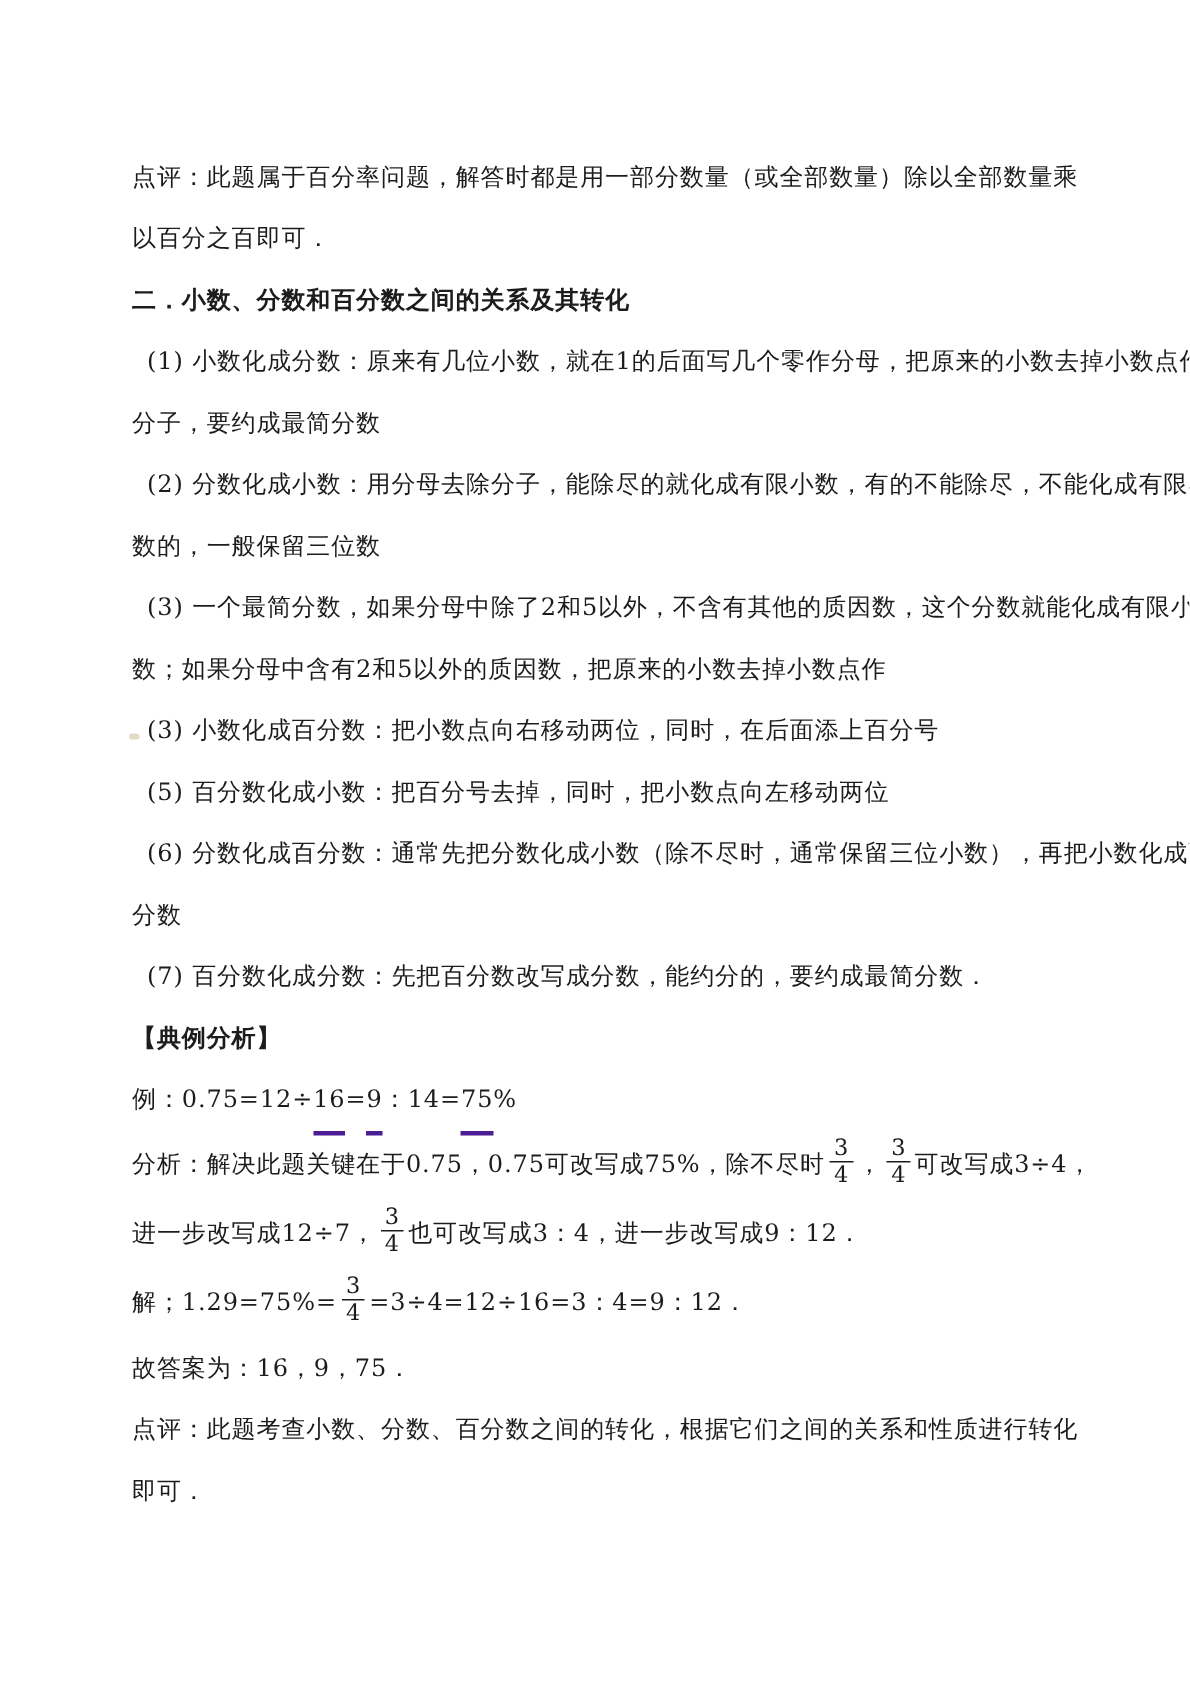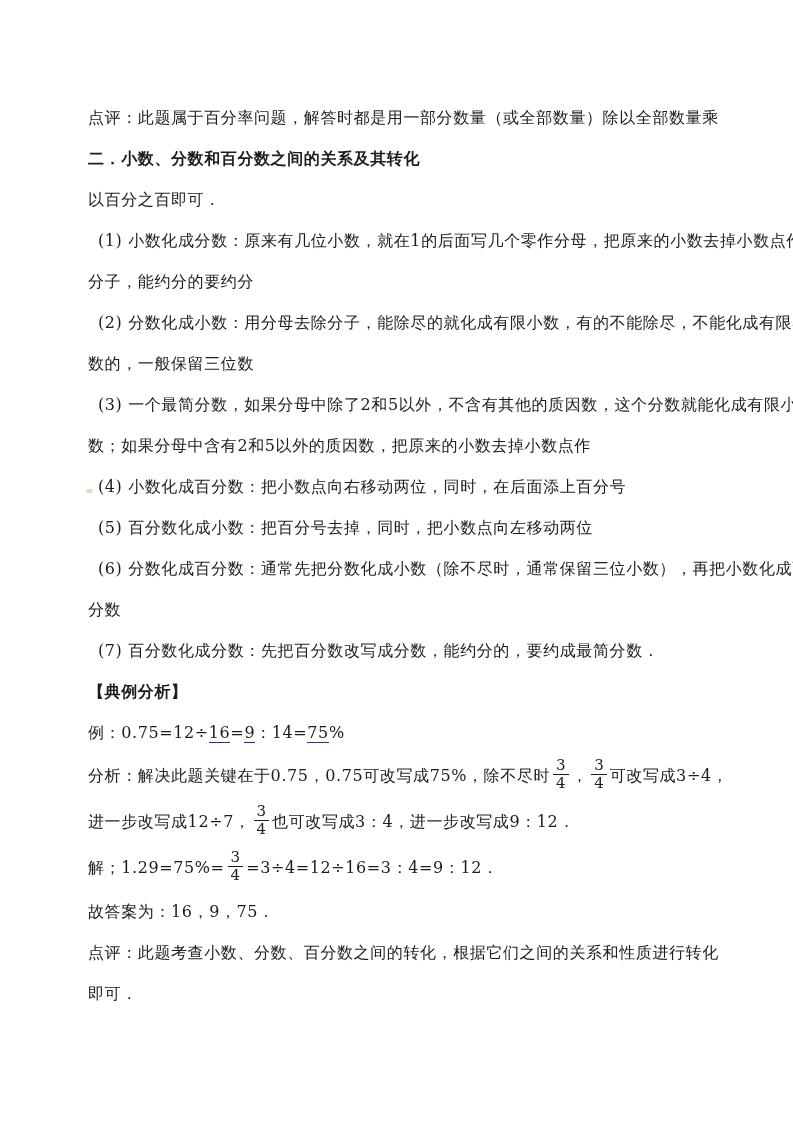--- a/index.html
+++ b/index.html
@@ -25,22 +25,22 @@
     line-height: 41px;
     white-space: nowrap;
   }
   .line.tall {
     height: 46px;
     line-height: 46px;
   }
   .bold { font-weight: bold; }
   .indent { padding-left: 10px; }
   .u {
-    border-bottom: 1px solid #4c1d95;
-    padding-bottom: 0px;
+    border-bottom: 3px solid #4c1d95;
+    padding-bottom: 12px;
   }
   .frac {
     display: inline-flex;
     flex-direction: column;
     align-items: center;
     vertical-align: middle;
     line-height: 1.15;
     margin: 0 3px;
     letter-spacing: 0;
     font-size: 15px;
@@ -61,34 +61,34 @@
 </style>
 </head>
 <body>
 
 <div class="page">
   <div class="stray"></div>
 
   <div class="doc">
 
     <div class="line"><span>点评：此题属于百分率问题，解答时都是用一部分数量（或全部数量）除以全部数量乘</span></div>
+    <div class="line"><span>以百分之百即可．</span></div>
+
     <div class="line bold"><span>二．小数、分数和百分数之间的关系及其转化</span></div>
 
-    <div class="line"><span>以百分之百即可．</span></div>
-
     <div class="line indent"><span>(1) 小数化成分数：原来有几位小数，就在1的后面写几个零作分母，把原来的小数去掉小数点作</span></div>
-    <div class="line"><span>分子，能约分的要约分</span></div>
+    <div class="line"><span>分子，要约成最简分数</span></div>
 
     <div class="line indent"><span>(2) 分数化成小数：用分母去除分子，能除尽的就化成有限小数，有的不能除尽，不能化成有限小</span></div>
     <div class="line"><span>数的，一般保留三位数</span></div>
 
     <div class="line indent"><span>(3) 一个最简分数，如果分母中除了2和5以外，不含有其他的质因数，这个分数就能化成有限小</span></div>
     <div class="line"><span>数；如果分母中含有2和5以外的质因数，把原来的小数去掉小数点作</span></div>
 
-    <div class="line indent"><span>(4) 小数化成百分数：把小数点向右移动两位，同时，在后面添上百分号</span></div>
+    <div class="line indent"><span>(3) 小数化成百分数：把小数点向右移动两位，同时，在后面添上百分号</span></div>
     <div class="line indent"><span>(5) 百分数化成小数：把百分号去掉，同时，把小数点向左移动两位</span></div>
 
     <div class="line indent"><span>(6) 分数化成百分数：通常先把分数化成小数（除不尽时，通常保留三位小数），再把小数化成百</span></div>
     <div class="line"><span>分数</span></div>
 
     <div class="line indent"><span>(7) 百分数化成分数：先把百分数改写成分数，能约分的，要约成最简分数．</span></div>
 
     <div class="line bold"><span>【典例分析】</span></div>
 
     <div class="line"><span>例：0.75=12÷</span><span class="u">16</span><span>=</span><span class="u">9</span><span>：14=</span><span class="u">75</span><span>%</span></div>

